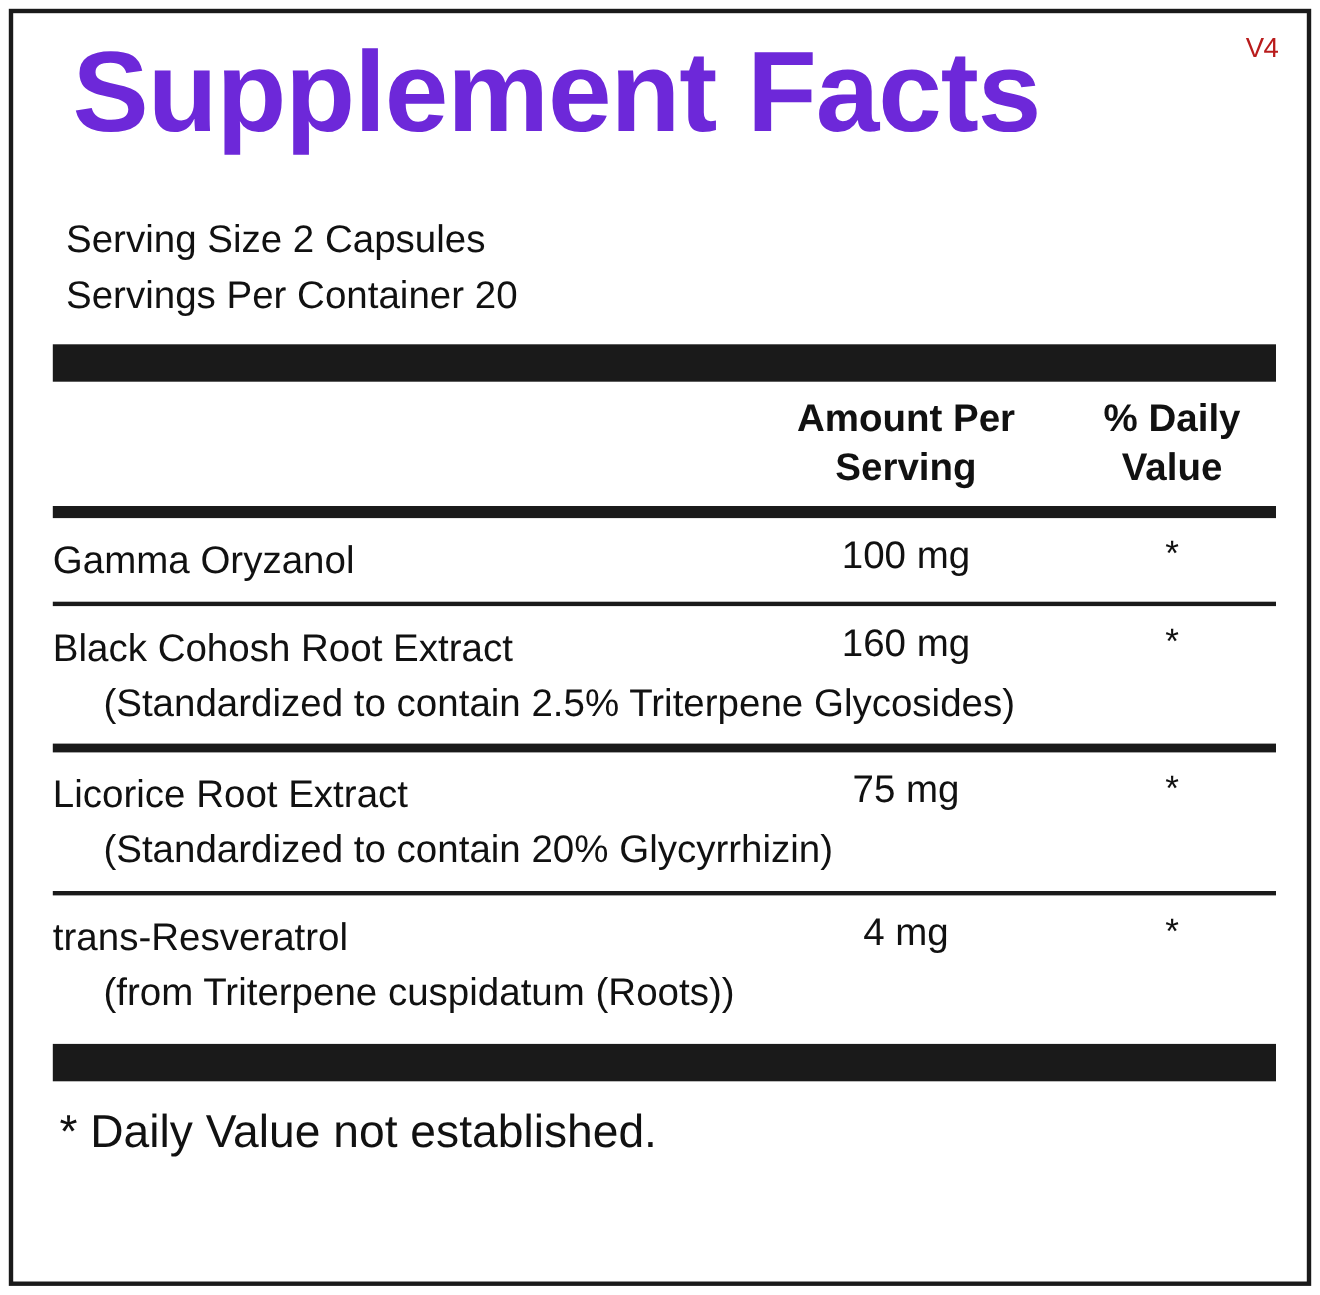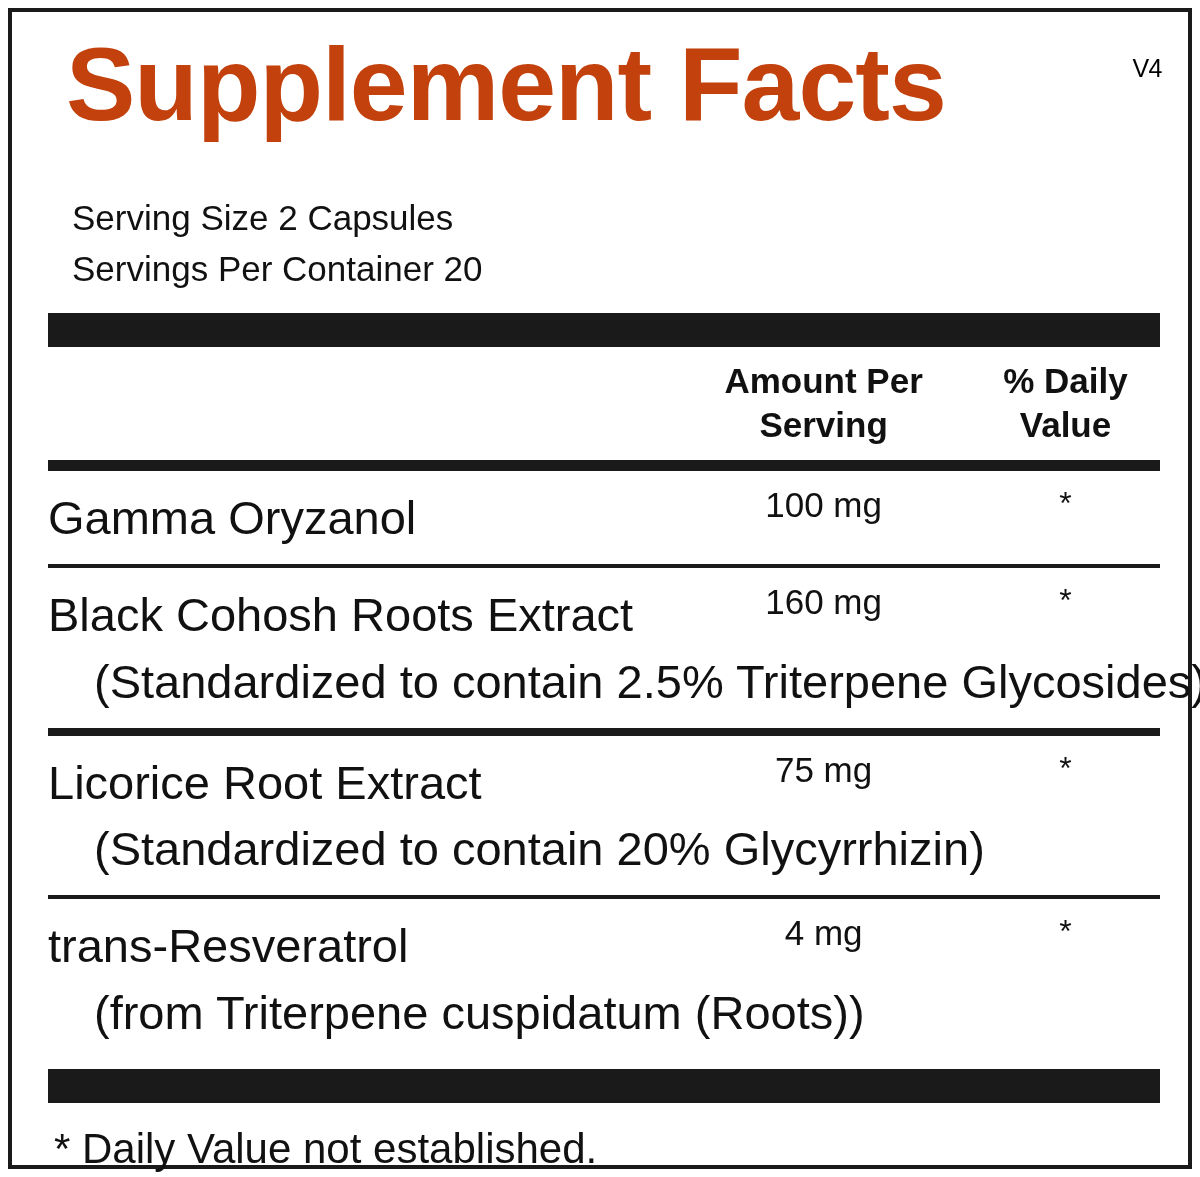--- a/index.html
+++ b/index.html
@@ -35,35 +35,34 @@
     top: 14px;
     right: 28px;
     bottom: 14px;
   }
   .version {
     position: absolute;
     right: 26px;
     top: 18px;
     font-size: 25px;
     letter-spacing: -0.5px;
-    color: #000000;
-    margin-top: 24px;
+    color: #b91c1c;
   }
   .title {
     font-size: 104px;
     font-weight: bold;
     letter-spacing: -1px;
     line-height: 1.0;
     margin: 6px 0 0 18px;
-    color: #c2410c;
+    color: #6d28d9;
     white-space: nowrap;
   }
   .serving-block {
     margin-top: 56px;
-    margin-left: 24px;
+    margin-left: 12px;
   }
   .serving-line {
     font-size: 35px;
     line-height: 1.47;
     color: #111111;
   }
   .rule-thick {
     height: 34px;
     background: #1a1a1a;
     margin-top: 18px;
@@ -96,21 +95,21 @@
     line-height: 1.25;
     color: #111111;
   }
   .hdr-dv { padding-right: 6px; }
 
   .ing-row td {
     vertical-align: top;
     padding: 14px 0 12px 0;
   }
   .ing-name {
-    font-size: 47px;
+    font-size: 35px;
     color: #111111;
     line-height: 1.42;
     padding-left: 6px;
   }
   .ing-sub {
     display: block;
     padding-left: 46px;
     white-space: nowrap;
   }
   .ing-amt {
@@ -183,21 +182,21 @@
           </tr>
 
           <tr class="sep-holder">
             <td colspan="3">
                 <div class="rule-thin"></div>
               </td>
           </tr>
 
           <tr class="ing-row">
             <td class="ing-name">
-              <span>Black Cohosh Roots Extract</span>
+              <span>Black Cohosh Root Extract</span>
               <span class="ing-sub">(Standardized to contain 2.5% Triterpene Glycosides)</span>
             </td>
             <td class="ing-amt">160 mg</td>
             <td class="ing-dv">*</td>
           </tr>
 
           <tr class="sep-holder">
             <td colspan="3">
                 <div class="rule-thin"></div>
               </td>

